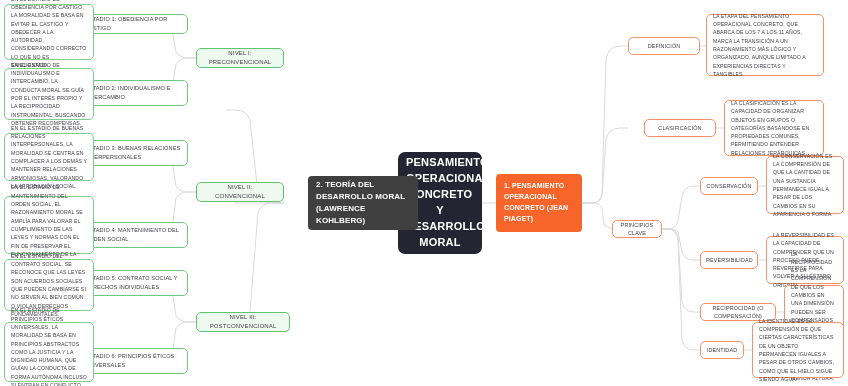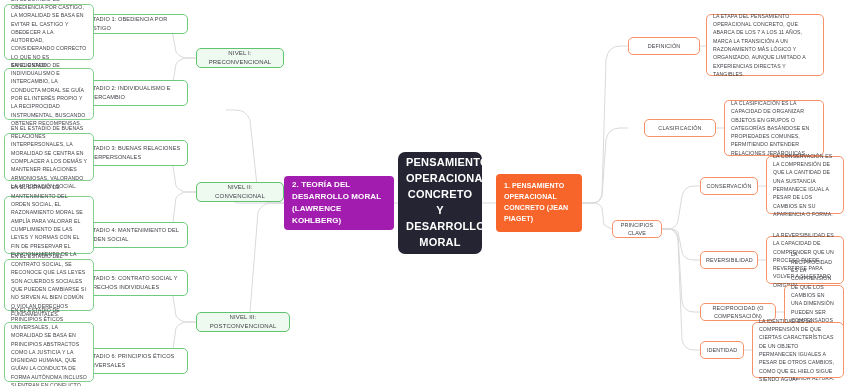--- a/index.html
+++ b/index.html
@@ -12,23 +12,23 @@
 
   
   .root{
     background:#242433;color:#ffffff;border-radius:7px;
     display:flex;align-items:center;justify-content:center;text-align:center;
     font-size:11px;font-weight:bold;line-height:1.45;letter-spacing:.2px;
     padding:6px 8px;
   }
   
   .main-green{
-    background:#a21caf;color:#ffffff;border-radius:4px;
+    background:#404040;color:#ffffff;border-radius:4px;
     font-size:8px;font-weight:bold;line-height:1.5;letter-spacing:.1px;
-    padding:7px 8px;display:flex;align-items:center;
+    padding:7px 8px;display:flex;align-items:center;margin-left:24px;
   }
   .main-orange{
     background:#f8652a;color:#ffffff;border-radius:4px;
     font-size:7px;font-weight:bold;line-height:1.55;letter-spacing:.1px;
     padding:7px 8px;display:flex;align-items:center;
   }
   
   .g-pill{
     background:#eef9ef;border:1px solid #5ec46f;border-radius:5px;
     color:#3f3f46;font-size:6px;line-height:1.5;letter-spacing:.15px;

